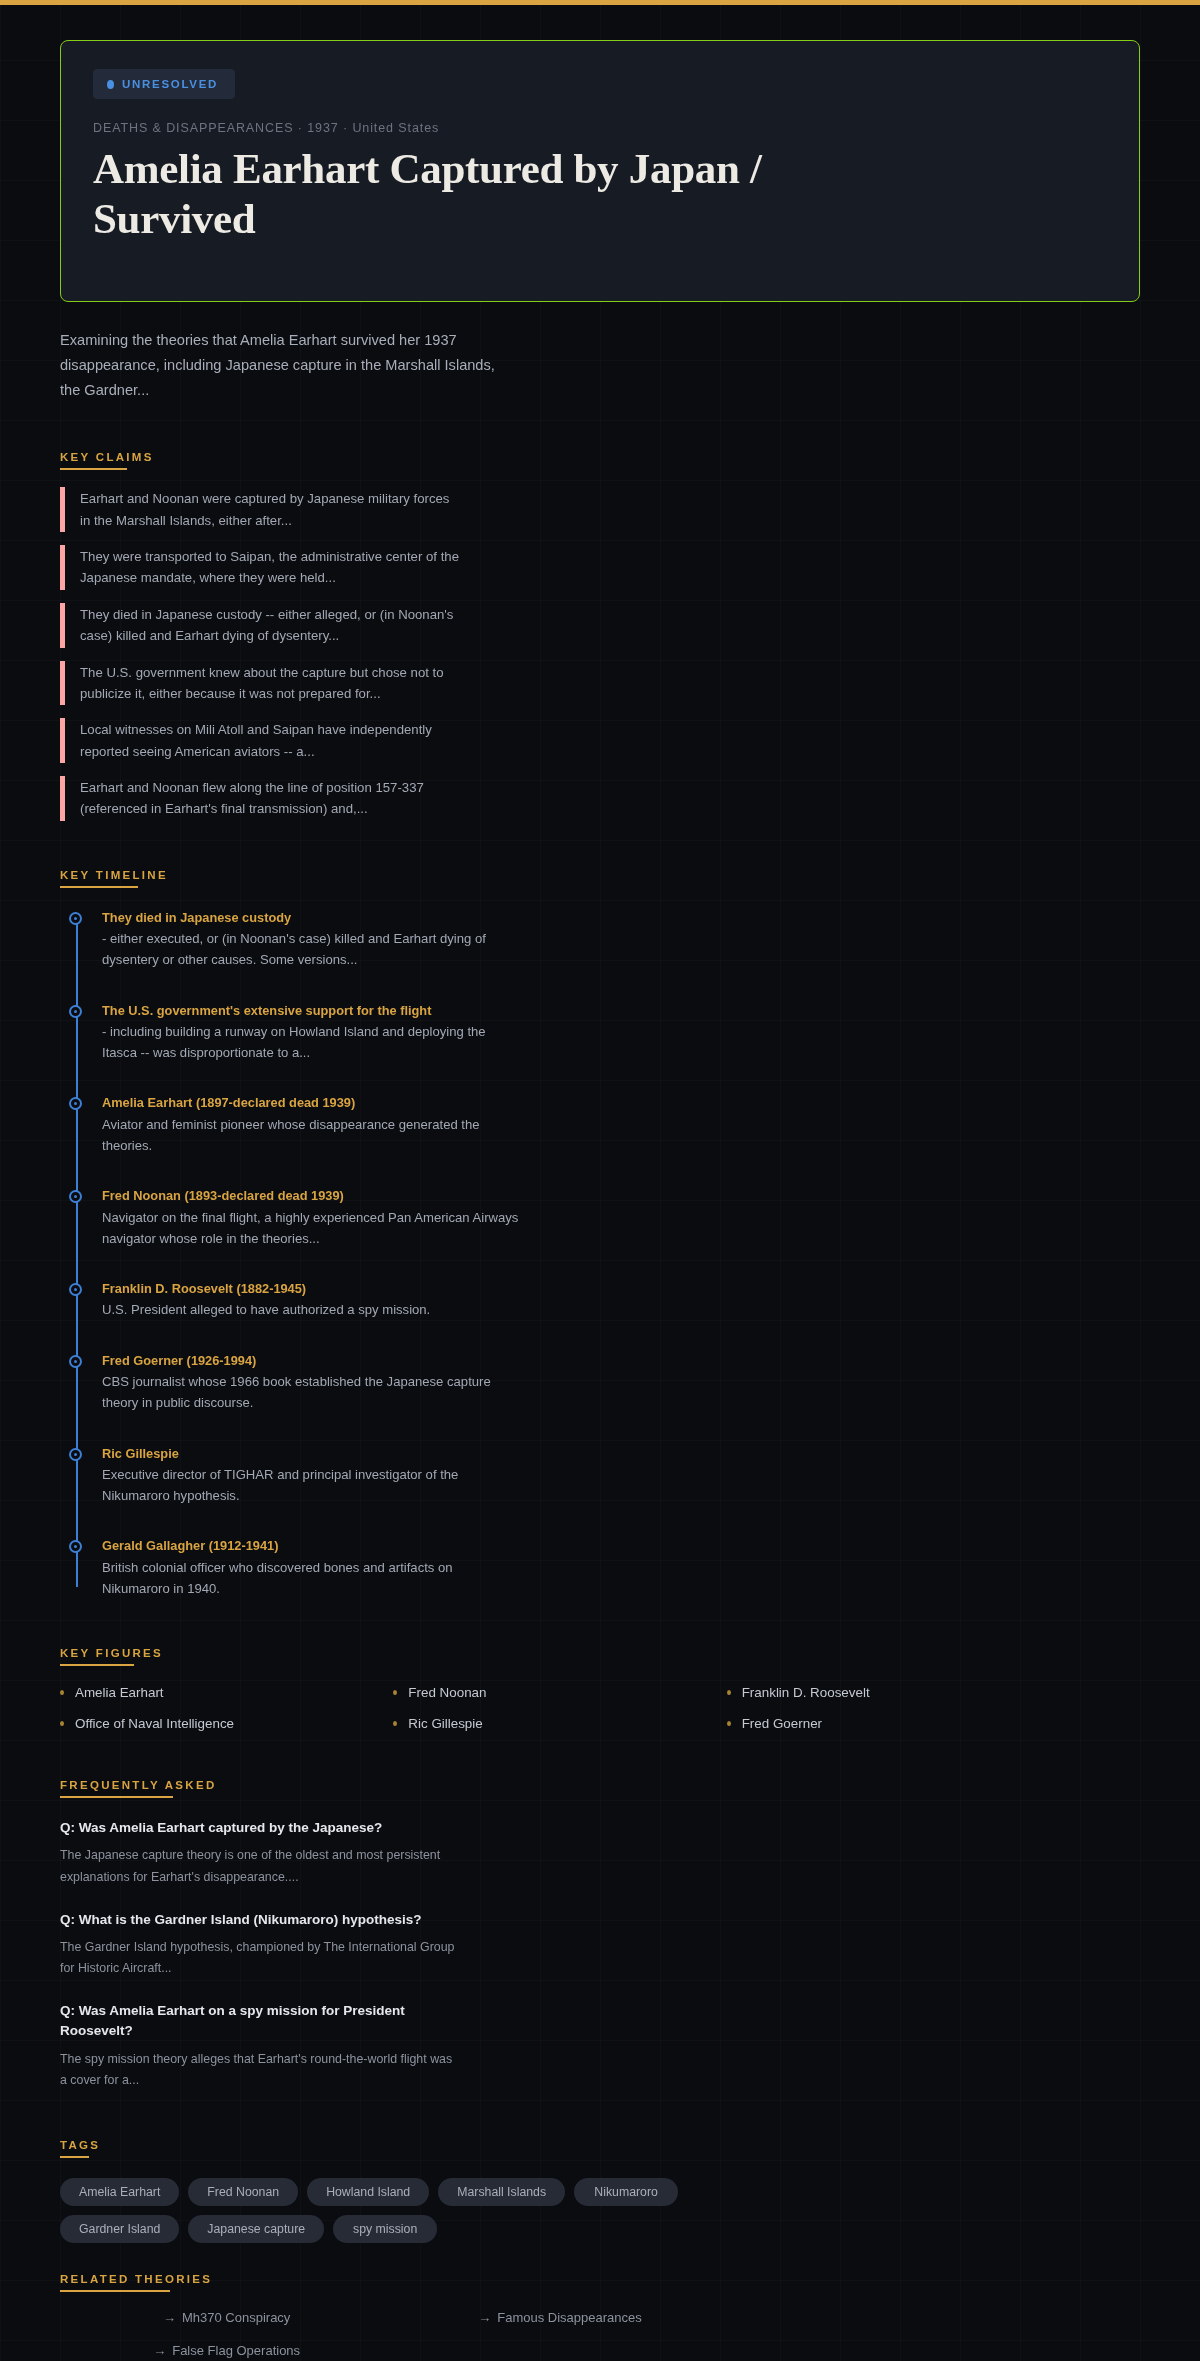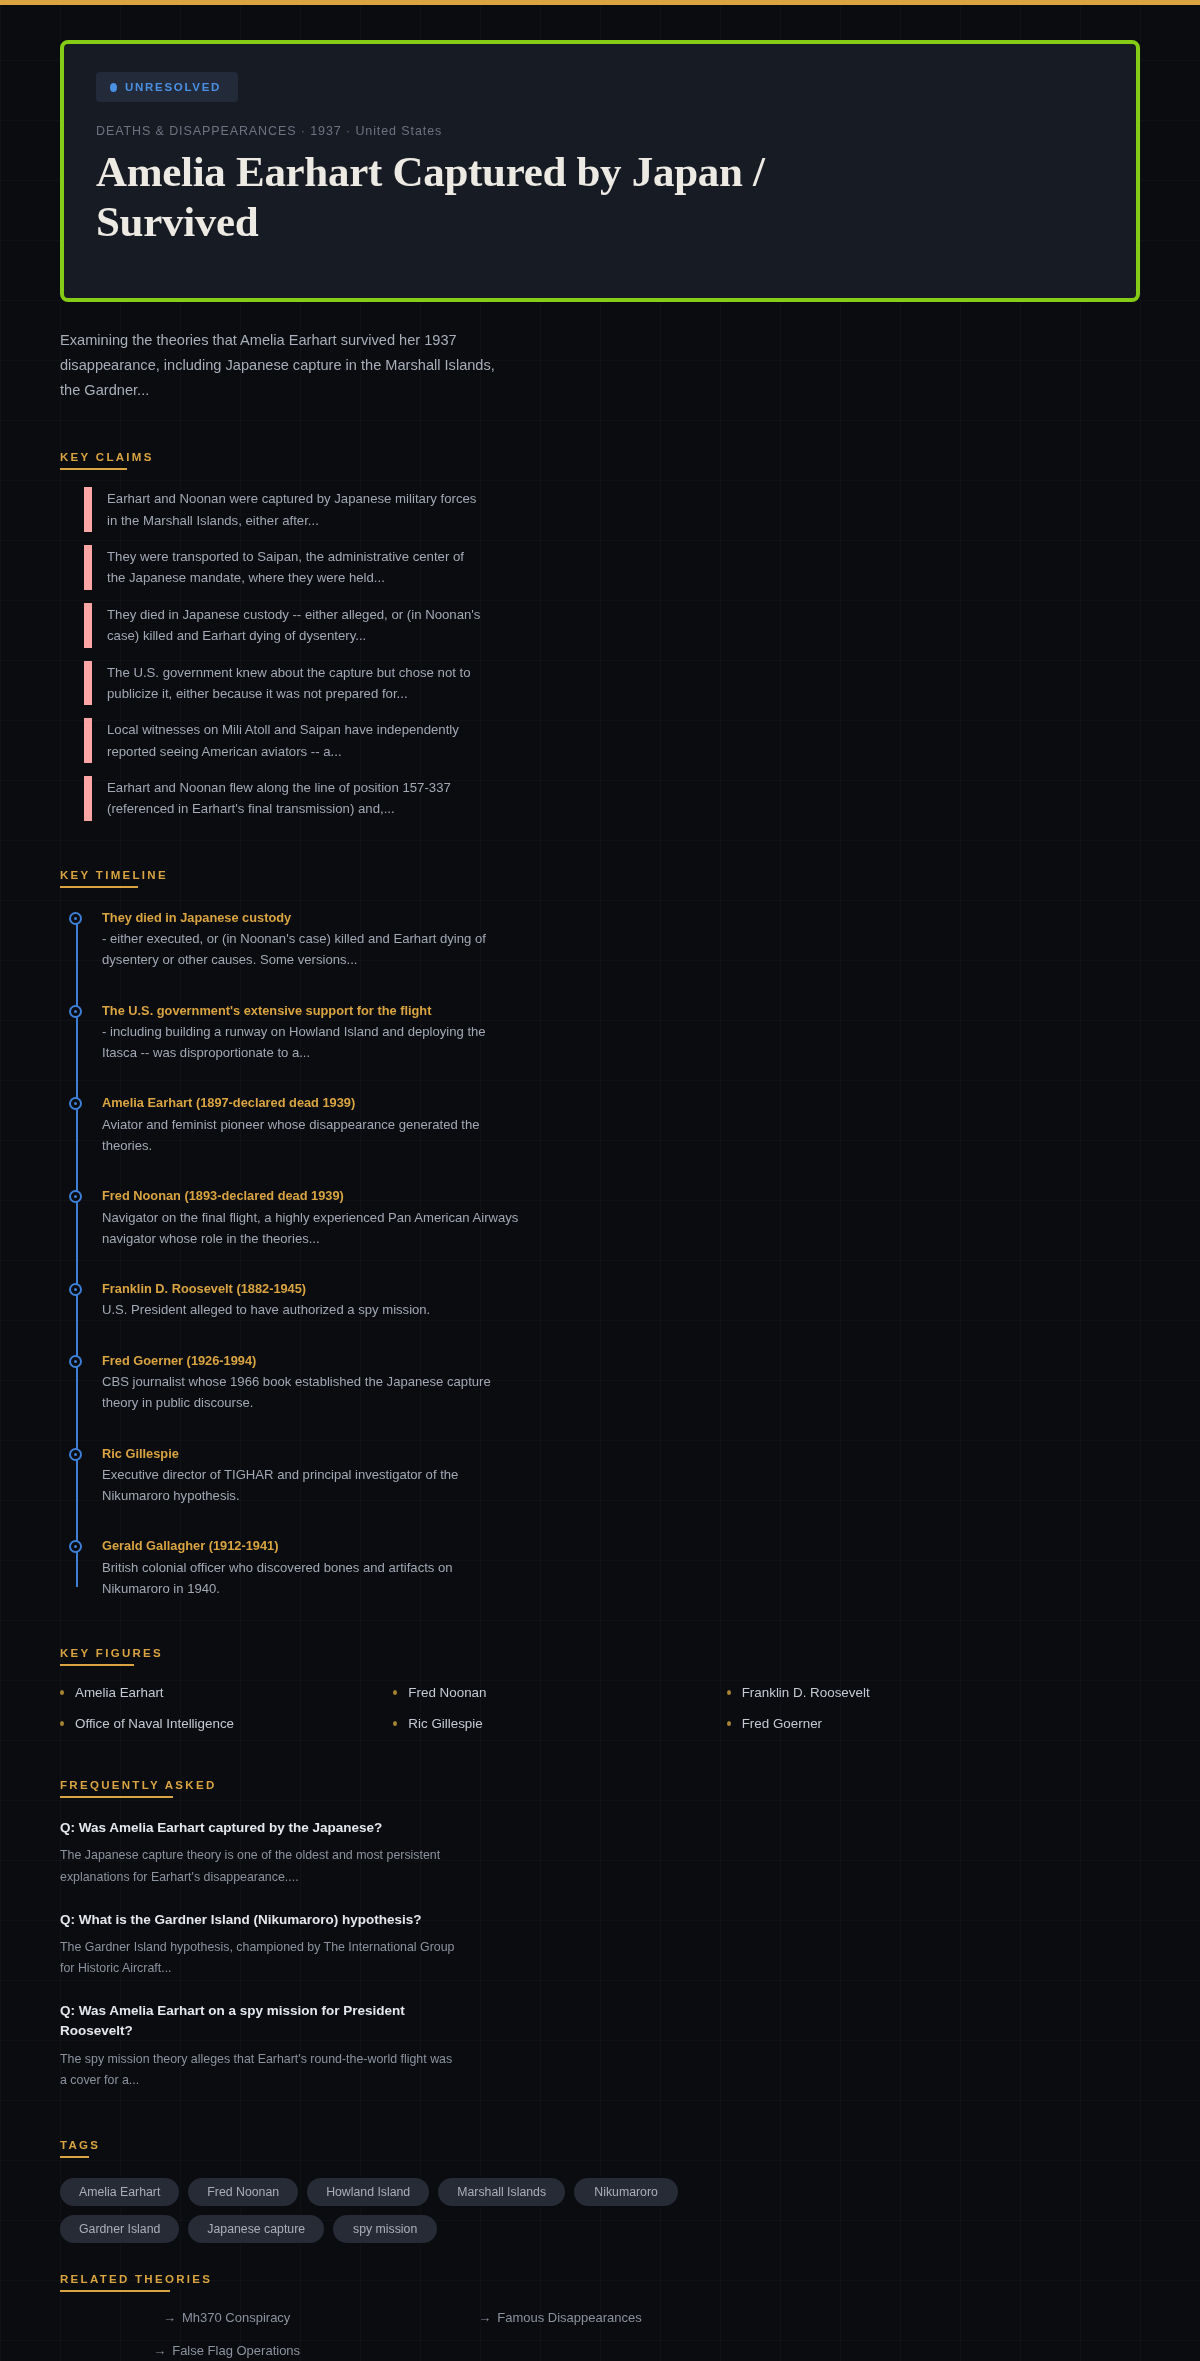--- a/index.html
+++ b/index.html
@@ -44,21 +44,21 @@
     width: 1200px;
     padding: 0;
   }
 
   
   .hero-wrap {
     padding: 35px 60px 0 60px;
   }
   .hero {
     background: #171b24;
-    border: 4px solid #84cc16;
+    border: 1px solid #84cc16;
     border-radius: 8px;
     padding: 28px 32px 40px 32px;
     min-height: 262px;
   }
   .badge {
     display: inline-flex;
     align-items: center;
     gap: 8px;
     background: #232a39;
     border-radius: 4px;
@@ -121,25 +121,24 @@
     position: absolute;
     left: 0; bottom: 0;
     width: 72%;
     height: 2px;
     background: #d9a441;
   }
 
   
   .claims { margin-top: 17px; }
   .claim {
-    border-left: 8px solid #fca5a5;
+    border-left: 5px solid #fca5a5;
     padding: 1px 0 1px 15px;
     margin-bottom: 13px;
     max-width: 400px;
-    margin-left: 24px;
   }
   .claim-text {
     font-size: 13.2px;
     line-height: 1.62;
     color: #a2a8b4;
   }
 
   
   .timeline {
     margin-top: 20px;

